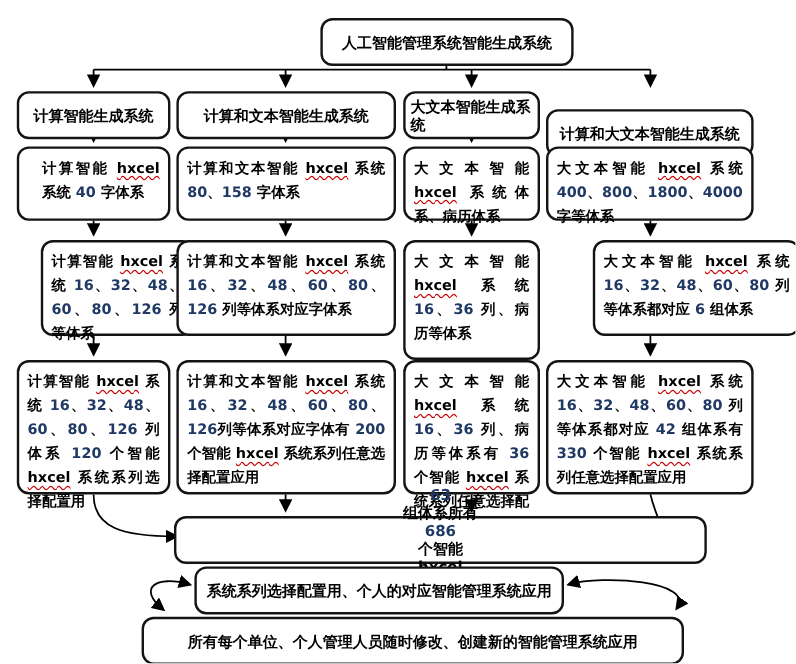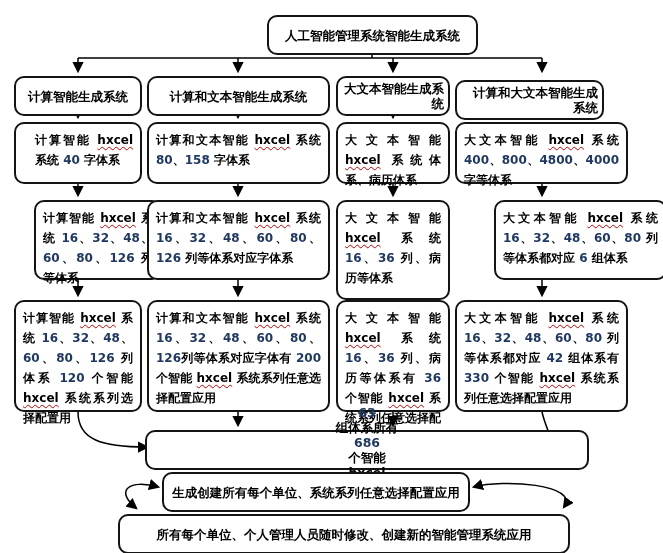--- a/index.html
+++ b/index.html
@@ -1,21 +1,21 @@
 <!DOCTYPE html>
 <html><head>
 <meta charset="utf-8">
 <style>
   html,body{margin:0;padding:0;background:#ffffff;}
   #canvas{position:relative;width:663px;height:553px;background:#fff;
           font-family:"DejaVu Sans",sans-serif;overflow:hidden;}
   #wires{position:absolute;left:0;top:0;width:663px;height:553px;pointer-events:none;}
   .node{position:absolute;box-sizing:border-box;background:#fff;border:2px solid #141414;
         border-radius:10px;font-weight:bold;color:#000;}
-  .center{display:flex;align-items:center;justify-content:center;text-align:right;
+  .center{display:flex;align-items:center;justify-content:center;text-align:left;
           font-size:12.5px;line-height:15px;padding:18px 4px;}
   .para{font-size:12px;line-height:20px;padding:6px 7px;text-align:justify;text-align-last:left;}
   .num{color:#1f3864;}
   .hx{text-decoration-line:underline;text-decoration-style:wavy;
       text-decoration-color:#cc0000;text-decoration-thickness:1px;text-underline-offset:2px;}
   .wire{stroke:#000;stroke-width:1.5;fill:none;}
 </style>
 </head>
 <body>
 
@@ -59,34 +59,34 @@
 
     <path class="wire" d="M158,487 C130,479 114,490 136,508" marker-start="url(#ah)" marker-end="url(#ah)"></path>
     <path class="wire" d="M474,487 C502,479 580,484 564,507" marker-start="url(#ah)" marker-end="url(#ah)"></path>
   </svg>
 
   <div class="node center" style="left:267px;top:15px;width:211px;height:30px;">人工智能管理系统智能生成系统</div>
 
   <div class="node center" style="left:14px;top:76px;width:128px;height:32px;border-radius:10px;">计算智能生成系统</div>
   <div class="node center" style="left:147px;top:76px;width:183px;height:32px;">计算和文本智能生成系统</div>
   <div class="node center" style="left:336px;top:76px;width:114px;height:32px;">大文本智能生成系统</div>
-  <div class="node center" style="left:455px;top:80px;width:149px;height:32px;">计算和大文本智能生成系统</div>
+  <div class="node center" style="left:455px;top:91px;width:173px;height:32px;">计算和大文本智能生成系统</div>
 
   <div class="node para" style="left:14px;top:122px;width:128px;height:62px;padding-left:19px;">计算智能 <span class="hx">hxcel</span> 系统 <span class="num">40</span> 字体系</div>
   <div class="node para" style="left:147px;top:122px;width:183px;height:62px;">计算和文本智能 <span class="hx">hxcel</span> 系统 <span class="num">80</span>、<span class="num">158</span> 字体系</div>
   <div class="node para" style="left:336px;top:122px;width:114px;height:62px;">大文本智能 <span class="hx">hxcel</span> 系统体系、病历体系</div>
-  <div class="node para" style="left:455px;top:122px;width:173px;height:62px;">大文本智能 <span class="hx">hxcel</span> 系统 <span class="num">400</span>、<span class="num">800</span>、<span class="num">4800</span>、<span class="num">4000</span> 字等体系</div>
+  <div class="node para" style="left:455px;top:122px;width:173px;height:62px;">大文本智能 <span class="hx">hxcel</span> 系统 <span class="num">400</span>、<span class="num">800</span>、<span class="num">1800</span>、<span class="num">4000</span> 字等体系</div>
 
   <div class="node para" style="left:14px;top:200px;width:128px;height:80px;margin-left:20px;">计算智能 <span class="hx">hxcel</span> 系统 <span class="num">16</span>、<span class="num">32</span>、<span class="num">48</span>、<span class="num">60</span>、<span class="num">80</span>、<span class="num">126</span> 列等体系</div>
   <div class="node para" style="left:147px;top:200px;width:183px;height:80px;">计算和文本智能 <span class="hx">hxcel</span> 系统 <span class="num">16</span>、<span class="num">32</span>、<span class="num">48</span>、<span class="num">60</span>、<span class="num">80</span>、<span class="num">126</span> 列等体系对应字体系</div>
   <div class="node para" style="left:336px;top:200px;width:114px;height:100px;">大文本智能 <span class="hx">hxcel</span> 系统 <span class="num">16</span>、<span class="num">36</span> 列、病历等体系</div>
   <div class="node para" style="left:455px;top:200px;width:173px;height:80px;margin-left:39px;">大文本智能 <span class="hx">hxcel</span> 系统 <span class="num">16</span>、<span class="num">32</span>、<span class="num">48</span>、<span class="num">60</span>、<span class="num">80</span> 列等体系都对应 <span class="num">6</span> 组体系</div>
 
   <div class="node para" style="left:14px;top:300px;width:128px;height:112px;">计算智能 <span class="hx">hxcel</span> 系统 <span class="num">16</span>、<span class="num">32</span>、<span class="num">48</span>、<span class="num">60</span>、<span class="num">80</span>、<span class="num">126</span> 列体系 <span class="num">120</span> 个智能 <span class="hx">hxcel</span> 系统系列选择配置用</div>
   <div class="node para" style="left:147px;top:300px;width:183px;height:112px;">计算和文本智能 <span class="hx">hxcel</span> 系统 <span class="num">16</span>、<span class="num">32</span>、<span class="num">48</span>、<span class="num">60</span>、<span class="num">80</span>、<span class="num">126</span>列等体系对应字体有 <span class="num">200</span> 个智能 <span class="hx">hxcel</span> 系统系列任意选择配置应用</div>
   <div class="node para" style="left:336px;top:300px;width:114px;height:112px;">大文本智能 <span class="hx">hxcel</span> 系统 <span class="num">16</span>、<span class="num">36</span> 列、病历等体系有 <span class="num">36</span> 个智能 <span class="hx">hxcel</span> 系统系列任意选择配置应用，</div>
   <div class="node para" style="left:455px;top:300px;width:173px;height:112px;">大文本智能 <span class="hx">hxcel</span> 系统 <span class="num">16</span>、<span class="num">32</span>、<span class="num">48</span>、<span class="num">60</span>、<span class="num">80</span> 列等体系都对应 <span class="num">42</span> 组体系有 <span class="num">330</span> 个智能 <span class="hx">hxcel</span> 系统系列任意选择配置应用</div>
 
   <div class="node center" style="left:145px;top:430px;width:444px;height:34px;flex-direction:column;"><span class="num">63</span> 组体系所有 <span class="num">686</span> 个智能 <span class="hx">hxcel</span> 系统系列都能任意选择配置应用</div>
-  <div class="node center" style="left:162px;top:472px;width:308px;height:32px;">生成创建所有每个单位、系统系列任意选择配置应用</div>
+  <div class="node center" style="left:162px;top:472px;width:308px;height:32px;">系统系列选择配置用、个人的对应智能管理系统应用</div>
   <div class="node center" style="left:118px;top:514px;width:452px;height:33px;">所有每个单位、个人管理人员随时修改、创建新的智能管理系统应用</div>
 
 </div>
 
 </body></html>

